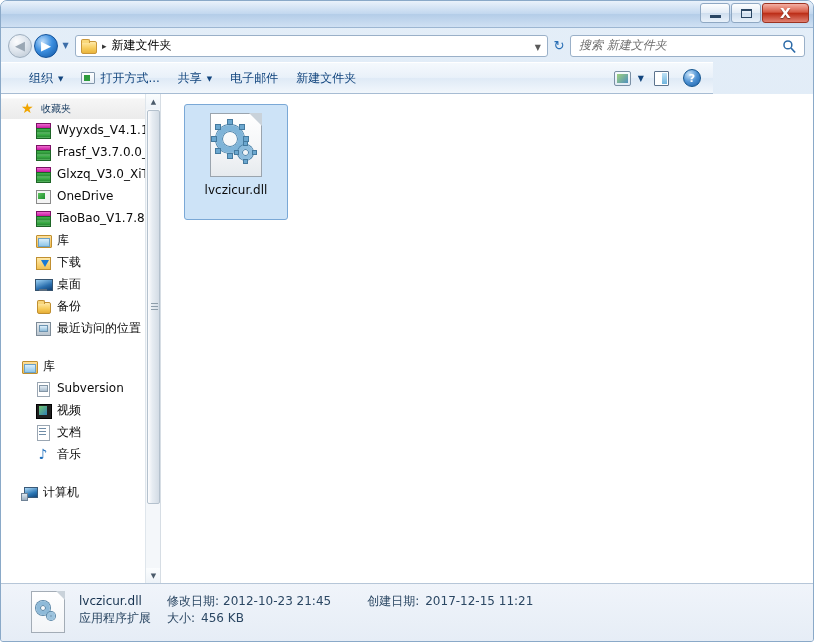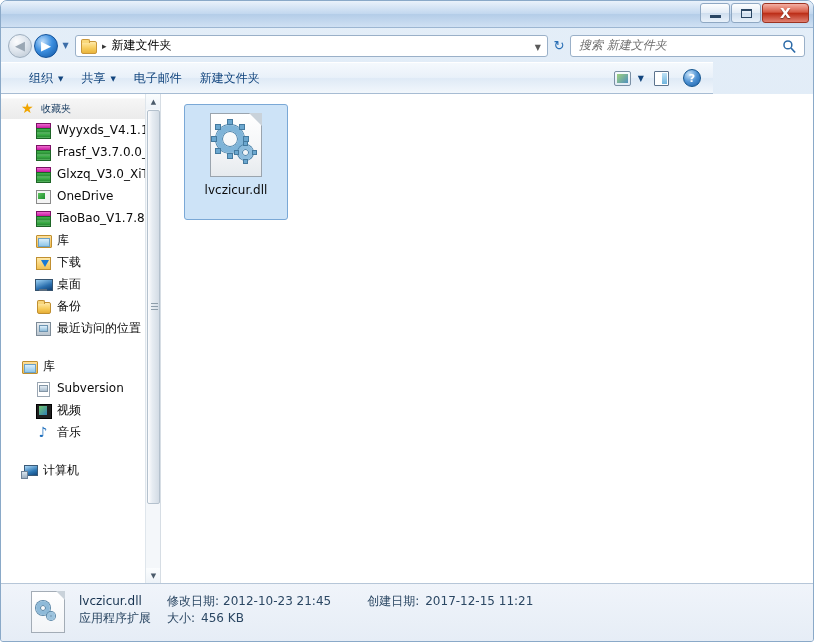--- a/index.html
+++ b/index.html
@@ -457,20 +457,24 @@
       </svg>
     </div>
   </div>
 
   <div class="cmdbar">
     <div class="cmd">
       <span>组织</span>
       <span class="dd">▼</span>
     </div>
     <div class="cmd">
+      <span class="mini-ico"></span>
+      <span>打开方式...</span>
+    </div>
+    <div class="cmd">
       <span>共享</span>
       <span class="dd">▼</span>
     </div>
     <div class="cmd">
       <span>电子邮件</span>
     </div>
     <div class="cmd">
       <span>新建文件夹</span>
     </div>
 
@@ -540,20 +544,24 @@
           <span class="lbl">库</span>
         </div>
 
         <div class="np-item">
           <span class="ic ic-svn"></span>
           <span class="lbl">Subversion</span>
         </div>
         <div class="np-item">
           <span class="ic ic-video"></span>
           <span class="lbl">视频</span>
+        </div>
+        <div class="np-item">
+          <span class="ic ic-doc"></span>
+          <span class="lbl">文档</span>
         </div>
         <div class="np-item">
           <span class="ic ic-music">♪</span>
           <span class="lbl">音乐</span>
         </div>
 
         <div class="np-spacer"></div>
 
         <div class="np-group">
           <span class="ic ic-computer"></span>

